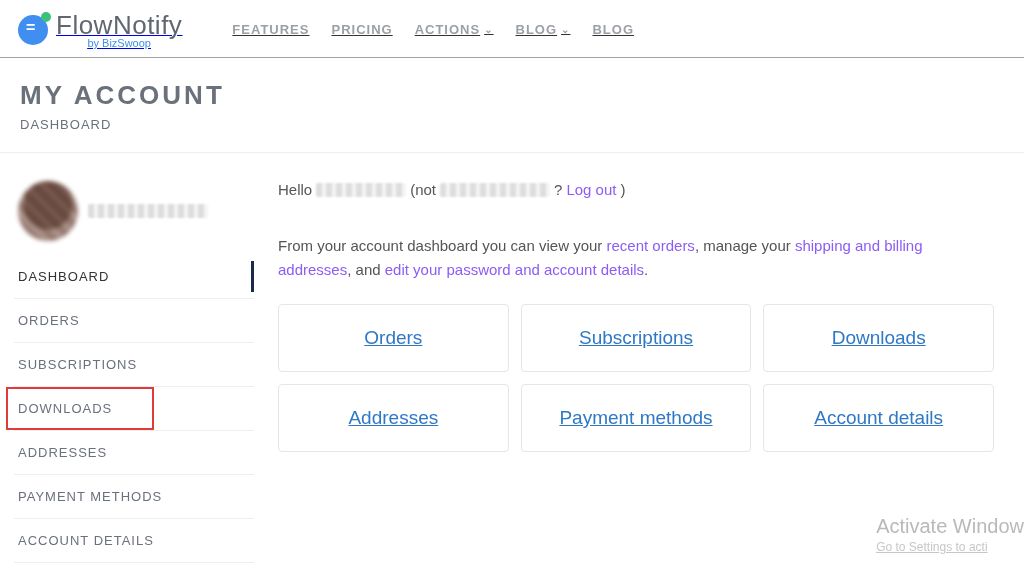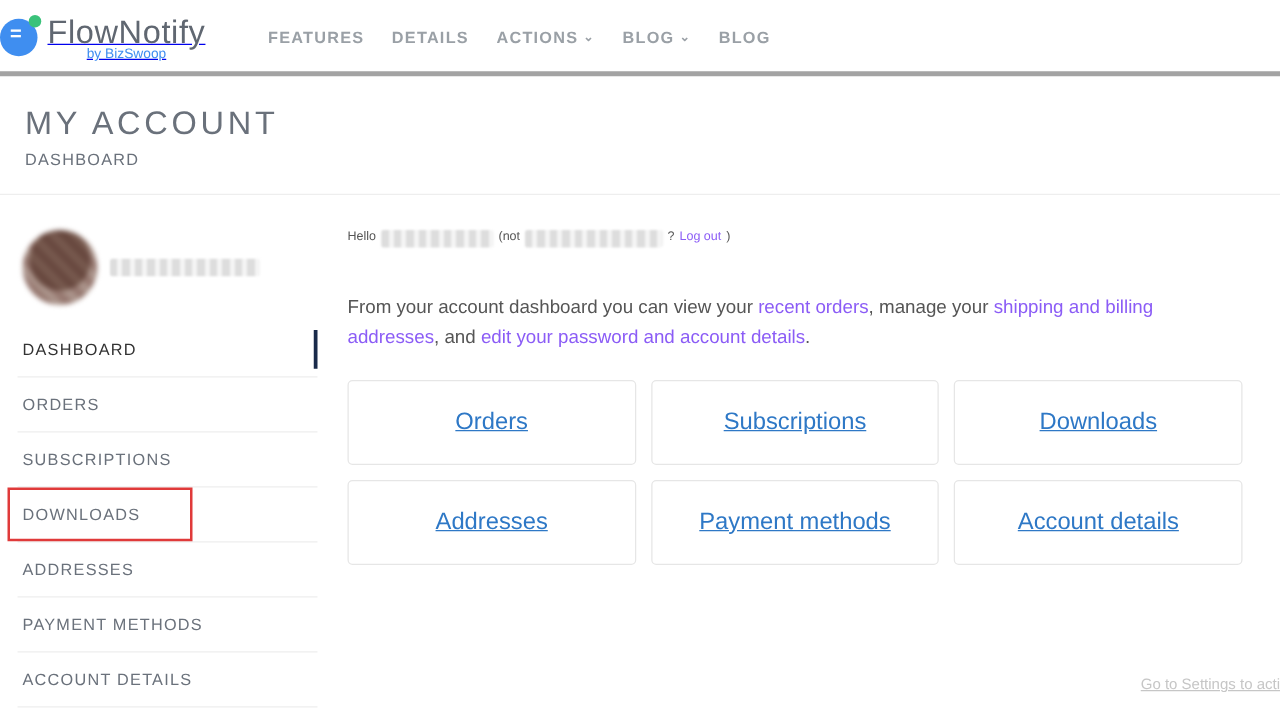--- a/index.html
+++ b/index.html
@@ -1,30 +1,30 @@
 <!DOCTYPE html>
 <html><head>
 <meta charset="utf-8">
 <style>
   * { box-sizing: border-box; margin: 0; padding: 0; }
   body { font-family: -apple-system, BlinkMacSystemFont, "Segoe UI", Arial, sans-serif; background: #fff; color: #333; width: 1024px; height: 572px; overflow: hidden; position: relative; }
 
-  .topbar { display: flex; align-items: center; padding: 10px 18px 8px 0; border-bottom: 4px solid #a3a3a3; }
+  .topbar { display: flex; align-items: center; padding: 10px 18px 8px 18px; border-bottom: 1px solid #a3a3a3; text-decoration: underline; }
   .logo { display: flex; align-items: baseline; }
   .logo-icon { width: 30px; height: 30px; background: #3f8ef0; border-radius: 50%; position: relative; margin-right: 8px; align-self: center; }
   .logo-icon::before { content:""; position:absolute; top:-3px; right:-3px; width:10px; height:10px; border-radius:50%; background:#3ac27a; }
   .logo-icon::after { content:"="; position:absolute; top:4px; left:8px; color:#fff; font-weight:700; font-size:16px; }
   .logo-text { font-size: 26px; font-weight: 500; color: #606771; letter-spacing: 0.5px; }
   .logo-sub { display:block; font-size: 11px; color:#3f8ef0; text-align:center; margin-top:-4px; }
   .nav { display: flex; margin-left: 50px; gap: 22px; }
   .nav a { color: #9aa0a6; font-size: 13px; font-weight: 600; letter-spacing: 1px; text-decoration: none; display: flex; align-items: center; gap: 4px; }
   .chev { font-size: 10px; color:#9aa0a6; }
 
   .titlebar { padding: 22px 20px 6px 20px; border-bottom: 1px solid #eee; }
-  .titlebar h1 { font-size: 26px; font-weight: 400; color:#6a717b; letter-spacing: 3px; }
+  .titlebar h1 { font-size: 26px; font-weight: 700; color:#6a717b; letter-spacing: 3px; }
   .titlebar .crumb { font-size: 13px; color:#6a717b; margin-top:6px; letter-spacing:1px; margin-bottom: 14px;}
 
   .main { display: flex; padding: 28px 14px 0 14px; gap: 24px; }
 
   .sidebar { width: 240px; }
   .user-block { display:flex; align-items:center; gap:10px; padding: 0 4px 14px 4px; }
   .avatar { width:60px; height:60px; border-radius:50%; background:
     repeating-linear-gradient(45deg,#bfa6a0 0 6px,#d8cbc5 6px 12px),
     radial-gradient(circle at 50% 40%, #8b6f64 0 24px, #c9b9b3 25px);
     background-blend-mode: multiply;
@@ -33,21 +33,21 @@
   .username-blur { width:120px; height:14px; background: repeating-linear-gradient(90deg,#ddd 0 6px,#f4f4f4 6px 10px); filter: blur(1px); border-radius:2px;}
 
   .side-list { list-style:none; }
   .side-list li { border-bottom:1px solid #eee; padding: 14px 4px; font-size: 13px; letter-spacing: 1px; color:#6a717b; cursor:pointer; position:relative; }
   .side-list li.active { color:#333; }
   .side-list li.active::after { content:""; position:absolute; right:0; top:6px; bottom:6px; width:3px; background:#1a2a4a; }
   .side-list li.highlight-box { position: relative; }
   .red-box { position:absolute; top:0; left:-8px; right:100px; bottom:0; border:2px solid #e03a3a; pointer-events:none; }
 
   .content { flex:1; padding-right: 16px;}
-  .hello { font-size: 10px; color:#555; display:flex; flex-wrap: wrap; gap: 4px;}
+  .hello { font-size: 15px; color:#555; display:flex; align-items:center; flex-wrap: wrap; gap: 4px;}
   .blurred-name { display:inline-block; width:90px; height:14px; background: repeating-linear-gradient(90deg,#ddd 0 6px,#f4f4f4 6px 10px); filter: blur(1px); border-radius:2px; vertical-align:middle;}
   .blurred-name.narrow { width: 110px;}
   .link { color:#8b5cf6; text-decoration:none; }
 
   .desc { font-size:15px; color:#555; margin-top:36px; line-height:1.6;}
   
   .card-grid { display:grid; grid-template-columns: repeat(3,1fr); gap: 12px; margin-top: 22px;}
   .card { border:1px solid #e6e6e6; border-radius:4px; padding: 22px 0; text-align:center; color:#2e78c6; font-size:19px; cursor:pointer; background:#fff;}
 
   .watermark { position:absolute; right:0; bottom:18px; text-align:left; color:#c6c6c6; padding-left: 20px;}
@@ -63,21 +63,21 @@
     <span>
       <span class="logo-text">FlowNotify</span>
       <span class="logo-sub">by BizSwoop</span>
     </span>
   </a>
   <nav class="nav" id="top-nav">
       <a href="#">
         <span>FEATURES</span>
       </a>
       <a href="#">
-        <span>DETAILS</span>
+        <span>PRICING</span>
       </a>
       <a href="#">
         <span>ACTIONS</span>
         <span class="chev">⌄</span>
       </a>
       <a href="#">
         <span>BLOG</span>
         <span class="chev">⌄</span>
       </a>
       <a href="#">
@@ -129,14 +129,15 @@
         <a href="#" class="card">Subscriptions</a>
         <a href="#" class="card">Downloads</a>
         <a href="#" class="card">Addresses</a>
         <a href="#" class="card">Payment methods</a>
         <a href="#" class="card">Account details</a>
       </div>
   </section>
 </div>
 
 <div class="watermark">
+  <div class="t1">Activate Window</div>
   <div class="t2">Go to Settings to acti</div>
 </div>
 
 </body></html>

